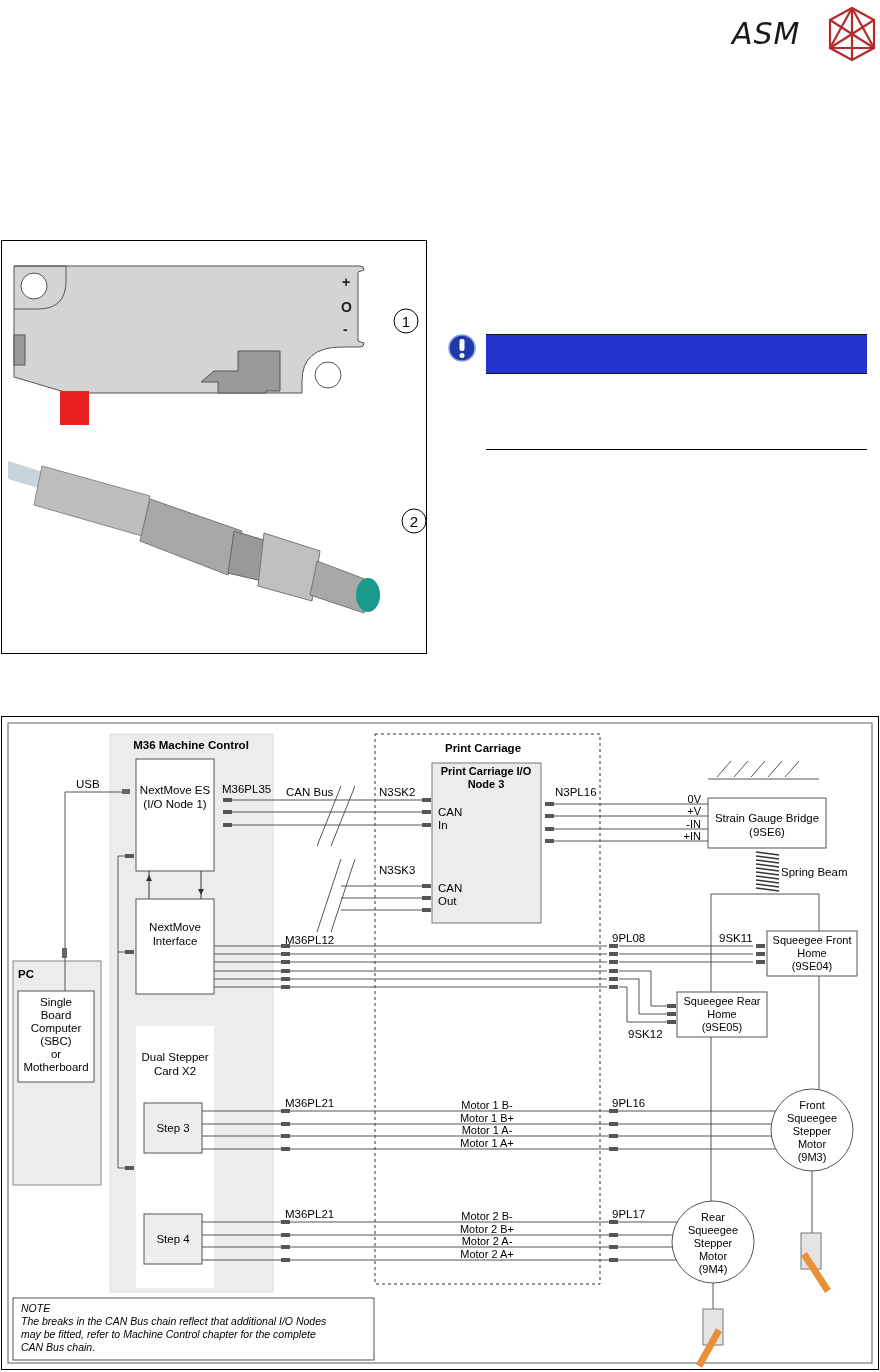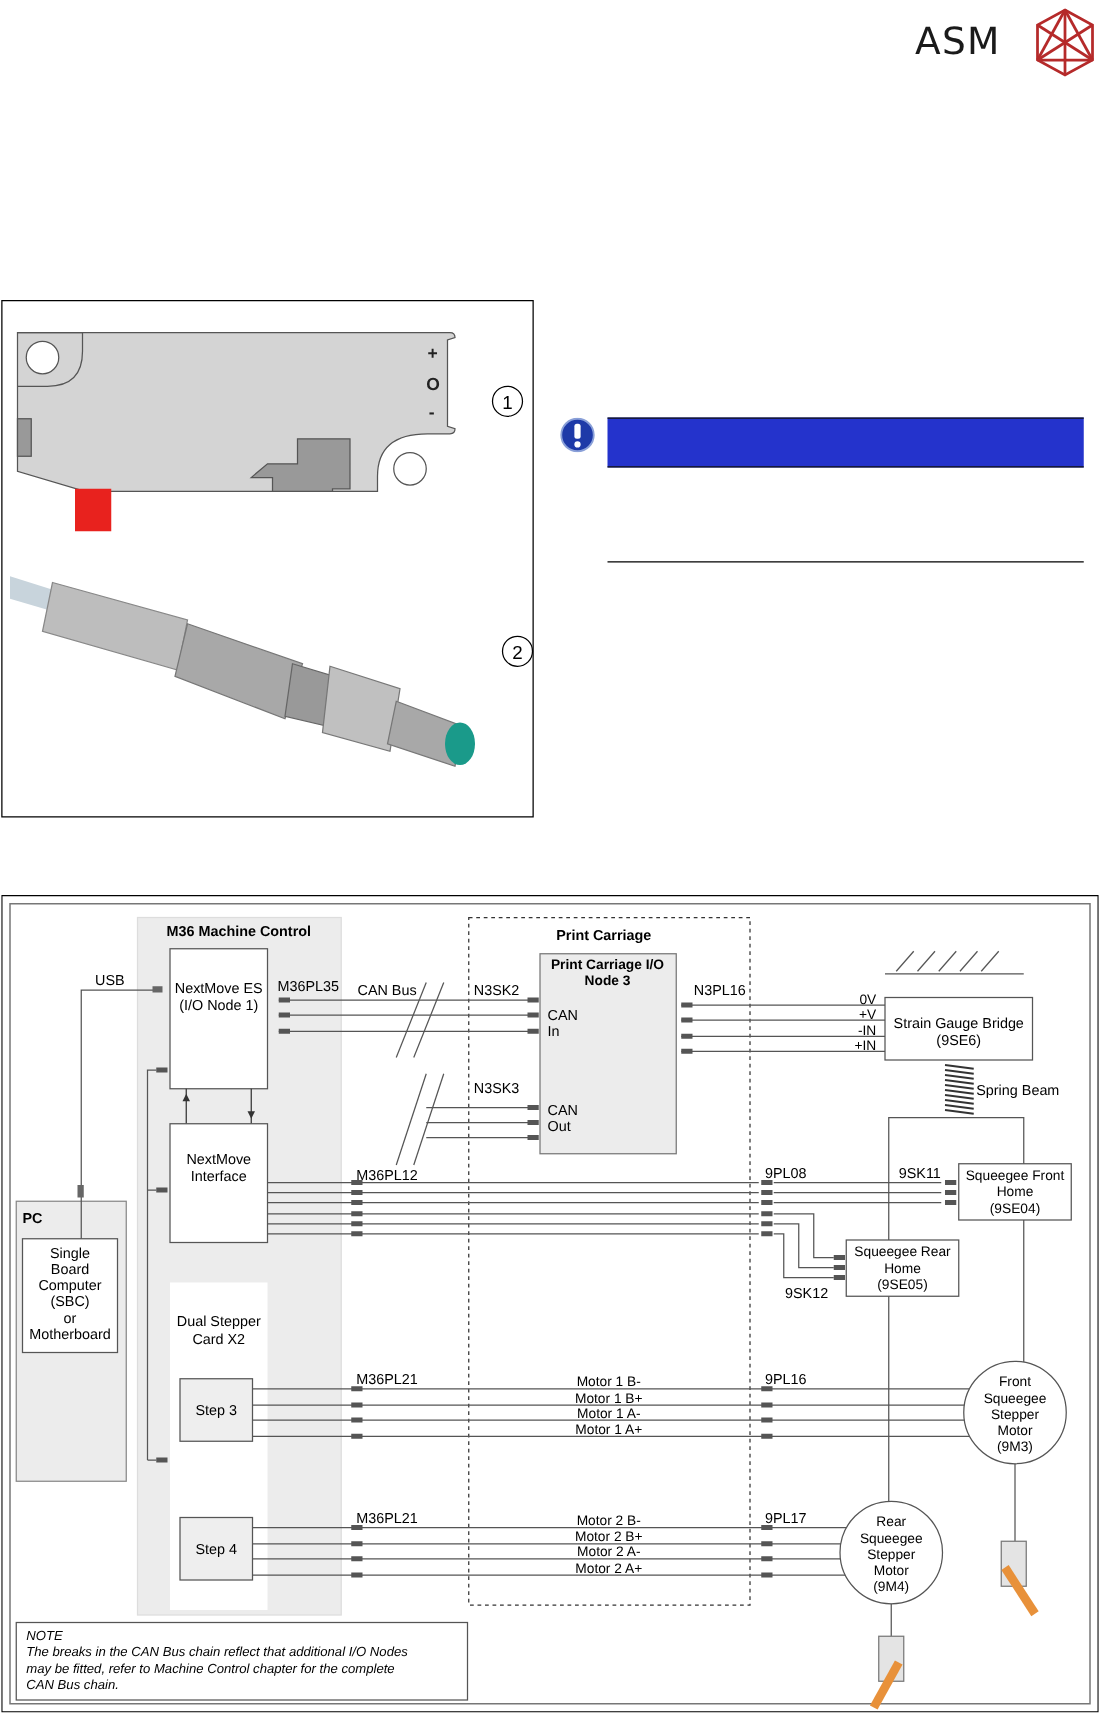--- a/index.html
+++ b/index.html
@@ -1,18 +1,18 @@
 <!DOCTYPE html>
 <html><head>
 <meta charset="utf-8">
 <style>
   html, body { margin: 0; padding: 0; background: #fff; }
   body { width: 880px; height: 1372px; position: relative; overflow: hidden; font-family: "Liberation Sans", sans-serif; }
   .abs { position: absolute; }
-  #logo-text { left: 732px; top: 16px; font-size: 30px; letter-spacing: 1px; color: #1a1a1a; font-family: "DejaVu Sans", sans-serif; }
+  #logo-text { left: 732px; top: 16px; font-size: 30px; letter-spacing: 1px; color: #1a1a1a; font-family: "DejaVu Sans", sans-serif; font-style: italic; }
   #photo-frame { left: 1px; top: 240px; width: 426px; height: 414px; border: 1px solid #000; box-sizing: border-box; }
   #callout { left: 486px; top: 334px; width: 381px; height: 38px; background: #2433cc; border-top: 1px solid #111; border-bottom: 1px solid #111; }
   #callout-rule { left: 486px; top: 449px; width: 381px; height: 1px; background: #000; }
   #warn-icon { left: 448px; top: 334px; width: 28px; height: 28px; }
   #diagram { left: 1px; top: 716px; width: 878px; height: 654px; }
 </style>
 </head>
 <body>
 
 <div id="logo-text" class="abs">ASM</div>

